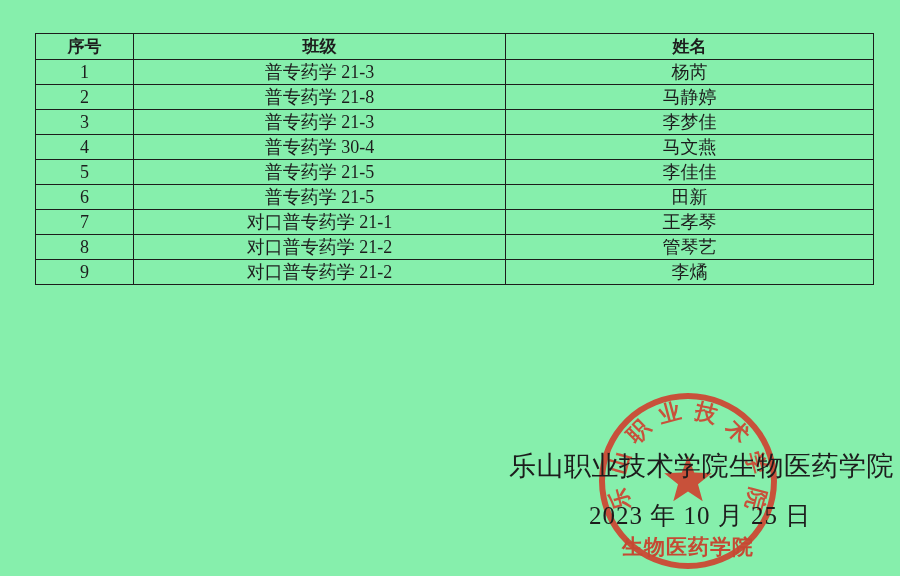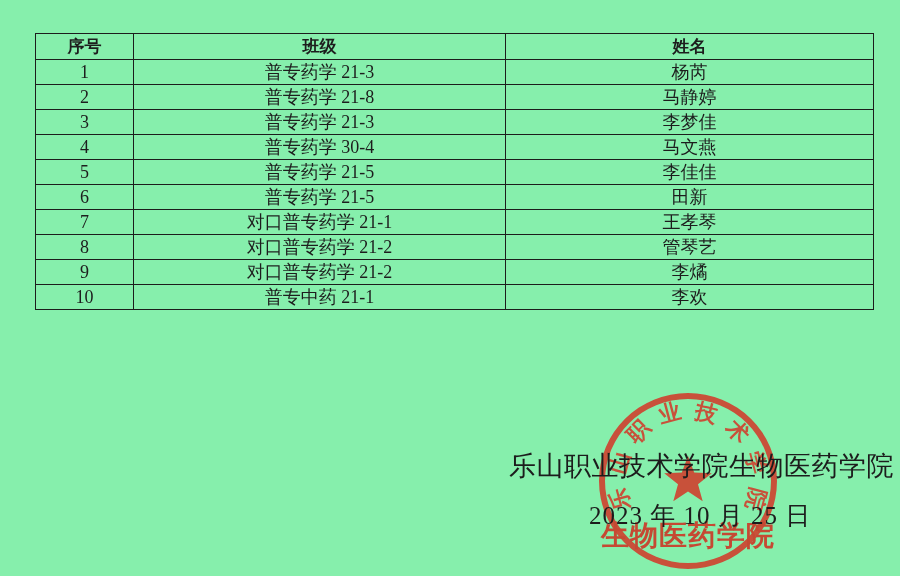--- a/index.html
+++ b/index.html
@@ -100,23 +100,23 @@
   .stamp-star {
     position: absolute;
     left: 64px;
     top: 63px;
     width: 50px;
     height: 50px;
   }
   .stamp-bottom {
     position: absolute;
     left: 50%;
-    top: 124px;
+    top: 140px;
     transform: translateX(-50%);
-    font-size: 28px;
+    font-size: 21px;
     font-weight: bold;
     color: #cf3122;
     letter-spacing: 1px;
     white-space: nowrap;
   }
 </style>
 </head>
 <body>
 
 <div id="page">
@@ -172,25 +172,20 @@
         </tr>
         <tr>
           <td>8</td>
           <td>对口普专药学 21-2</td>
           <td>管琴艺</td>
         </tr>
         <tr>
           <td>9</td>
           <td>对口普专药学 21-2</td>
           <td>李燏</td>
-        </tr>
-        <tr>
-          <td>10</td>
-          <td>普专中药 21-1</td>
-          <td>李欢</td>
         </tr>
       </tbody>
   </table>
 
   <div class="sig-org">乐山职业技术学院生物医药学院</div>
 
   <div class="sig-date">2023 年 10 月 25 日</div>
 
   <div class="stamp">
     <div class="stamp-ring"></div>

